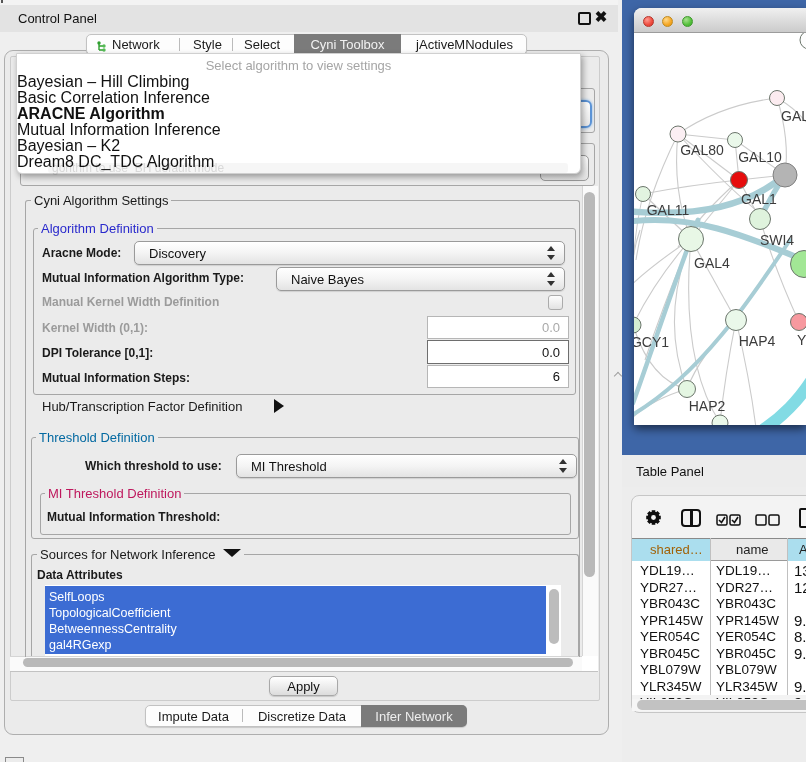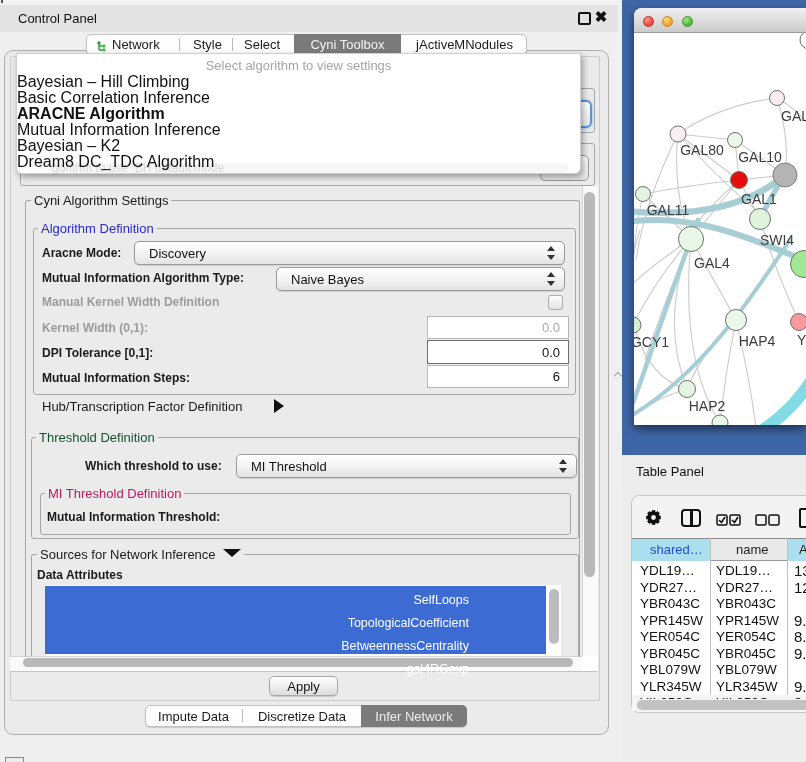--- a/index.html
+++ b/index.html
@@ -102,40 +102,40 @@
     </div>
 <div class="lbl" style="left:42px;top:371px;">Mutual Information Steps:</div>
 <div class="field" style="left:427px;top:365px;width:142px;height:23px;box-sizing:border-box;">
       <span class="v">6</span>
     </div>
 
 <div class="abs" style="left:42px;top:399px;font-size:13px;color:#1a1a1a;">Hub/Transcription Factor Definition</div>
 <div class="abs" style="left:274px;top:399px;width:0;height:0;border-top:7px solid transparent;border-bottom:7px solid transparent;border-left:10px solid #111;"></div>
 
 <div class="grp" style="left:31px;top:437px;width:546px;height:100px;">
-  <span class="gt" style="left:4px;color:#14532d;">Threshold Definition</span>
+  <span class="gt" style="left:4px;color:#0369a1;">Threshold Definition</span>
 </div>
 <div class="lbl" style="left:85px;top:459px;">Which threshold to use:</div>
 <div class="combo" style="left:236px;top:454px;width:291px;height:22px;padding-left:48px;">
       <span class="tx">MI Threshold</span>
       <span class="arr"></span>
     </div>
 
 <div class="grp" style="left:40px;top:493px;width:529px;height:40px;">
   <span class="gt" style="left:4px;color:#be185d;">MI Threshold Definition</span>
 </div>
 <div class="lbl" style="left:47px;top:510px;">Mutual Information Threshold:</div>
 
 <div class="grp" style="left:31px;top:554px;width:546px;height:101px;border-bottom:none;border-radius:3px 3px 0 0;">
   <span class="gt" style="left:5px;color:#1a1a1a;">Sources for Network Inference <span style="display:inline-block;vertical-align:2px;margin-left:4px;width:0;height:0;border-left:9px solid transparent;border-right:9px solid transparent;border-top:8px solid #111;"></span></span>
 </div>
 <div class="abs b" style="left:37px;top:568px;font-size:12px;color:#1a1a1a;">Data Attributes</div>
 <div class="abs" style="left:45px;top:585px;width:516px;height:71px;background:#ffffff;"></div>
 <div class="abs" style="left:45px;top:586px;width:501px;height:68px;background:#3c6cd3;"></div>
-<div class="abs" style="left:49px;top:589px;width:420px;font-size:12.5px;line-height:23px;color:#fff;text-align:right;">SelfLoops<br>TopologicalCoefficient<br>BetweennessCentrality<br>gal4RGexp</div>
+<div class="abs" style="left:49px;top:589px;width:420px;font-size:12.5px;line-height:16px;color:#fff;">SelfLoops<br>TopologicalCoefficient<br>BetweennessCentrality<br>gal4RGexp</div>
 <div class="abs" style="left:549px;top:589px;width:10px;height:55px;background:#bcbcbc;border-radius:5px;"></div>
 
 <div class="abs" style="left:16px;top:53px;width:565px;height:121px;background:#ffffff;border:1px solid #d0d0d0;box-sizing:border-box;border-radius:0 0 6px 6px;box-shadow:2px 3px 6px rgba(0,0,0,.35);"></div>
 <div class="abs" style="left:16px;top:58px;width:565px;height:15px;font-size:13px;color:#a5a5a5;text-align:center;">Select algorithm to view settings</div>
 <div class="abs" style="left:48px;top:163px;width:520px;height:10px;background:rgba(130,130,130,0.07);border-radius:3px;"></div>
 <div class="abs" style="left:52px;top:161px;font-size:12px;color:rgba(70,70,70,0.17);">gorithm to use&nbsp;&nbsp;BH default mode</div>
 <div class="abs" style="left:17px;top:74px;width:540px;font-size:16px;line-height:16.1px;color:#111;">Bayesian – Hill Climbing<br>Basic Correlation Inference<br><span class="b">ARACNE Algorithm</span><br>Mutual Information Inference<br>Bayesian – K2<br>Dream8 DC_TDC Algorithm</div>
 
 <div class="abs" style="left:269px;top:676px;width:69px;height:20px;background:linear-gradient(#ffffff,#ececec 55%,#dcdcdc);border:1px solid #a8a8a8;border-radius:5px;box-sizing:border-box;display:flex;align-items:center;justify-content:center;font-size:13px;color:#111;box-shadow:0 1px 1px rgba(0,0,0,.15);">Apply</div>
 
@@ -259,21 +259,21 @@
     <path d="M16 6 L18.5 8.5 L22 3"></path>
   </g>
 </svg>
 </div>
 <div class="abs" style="left:799px;top:508px;width:13px;height:20px;border:2.4px solid #111;border-radius:2px;box-sizing:border-box;background:#f3f3f3;"></div>
 
 <div class="abs" style="left:632px;top:538px;width:174px;height:157px;background:#ffffff;"></div>
 <div class="abs" style="left:632px;top:538px;width:174px;height:23px;background:#e9e9e9;border-top:1px solid #8a8a8a;border-bottom:1px solid #9a9a9a;box-sizing:border-box;"></div>
 <div class="abs" style="left:632px;top:538px;width:78px;height:23px;background:#abdeee;border-top:1px solid #8a8a8a;box-sizing:border-box;"></div>
 <div class="abs" style="left:788px;top:538px;width:18px;height:23px;background:#abdeee;border-top:1px solid #8a8a8a;box-sizing:border-box;"></div>
-<div class="abs" style="left:650px;top:538px;width:78px;height:23px;display:flex;align-items:center;font-size:13px;color:#1d4ed8;">shared…</div>
+<div class="abs" style="left:650px;top:538px;width:78px;height:23px;display:flex;align-items:center;font-size:13px;color:#a16207;">shared…</div>
 <div class="abs" style="left:736px;top:538px;width:76px;height:23px;display:flex;align-items:center;font-size:13px;color:#222;">name</div>
 <div class="abs" style="left:799px;top:538px;width:10px;height:23px;display:flex;align-items:center;font-size:13px;color:#222;">A</div>
 <div class="abs" style="left:710px;top:538px;width:1px;height:157px;background:#c0c0c0;"></div>
 <div class="abs" style="left:787px;top:538px;width:1px;height:157px;background:#c0c0c0;"></div>
 <div class="abs" style="left:640px;top:563px;width:68px;font-size:13.5px;line-height:16.5px;color:#111;">YDL19…<br>YDR27…<br>YBR043C<br>YPR145W<br>YER054C<br>YBR045C<br>YBL079W<br>YLR345W<br>YIL052C</div>
 <div class="abs" style="left:716px;top:563px;width:68px;font-size:13.5px;line-height:16.5px;color:#111;">YDL19…<br>YDR27…<br>YBR043C<br>YPR145W<br>YER054C<br>YBR045C<br>YBL079W<br>YLR345W<br>YIL052C</div>
 <div class="abs" style="left:794px;top:563px;width:12px;font-size:15px;line-height:16.5px;color:#111;overflow:hidden;">13<br>12<br>&nbsp;<br>9.<br>8.<br>9.<br>&nbsp;<br>9.<br>9</div>
 <div class="abs" style="left:632px;top:699px;width:174px;height:12px;background:#f6f6f6;"></div>
 <div class="abs" style="left:637px;top:700px;width:175px;height:10px;background:#c2c2c2;border-radius:5px;"></div>
 </div>

